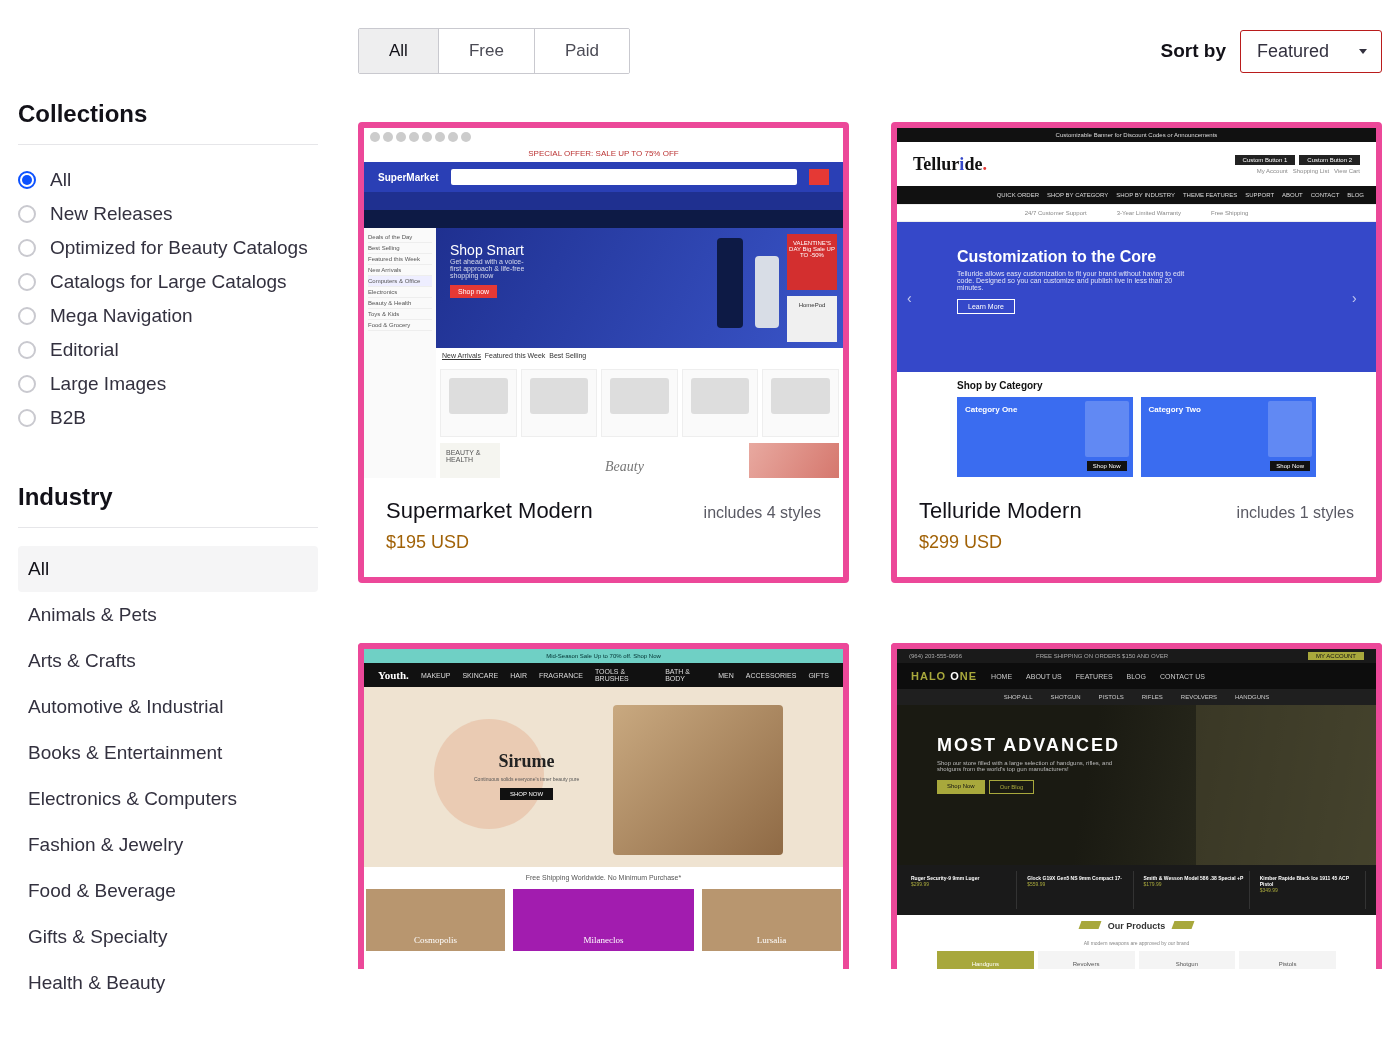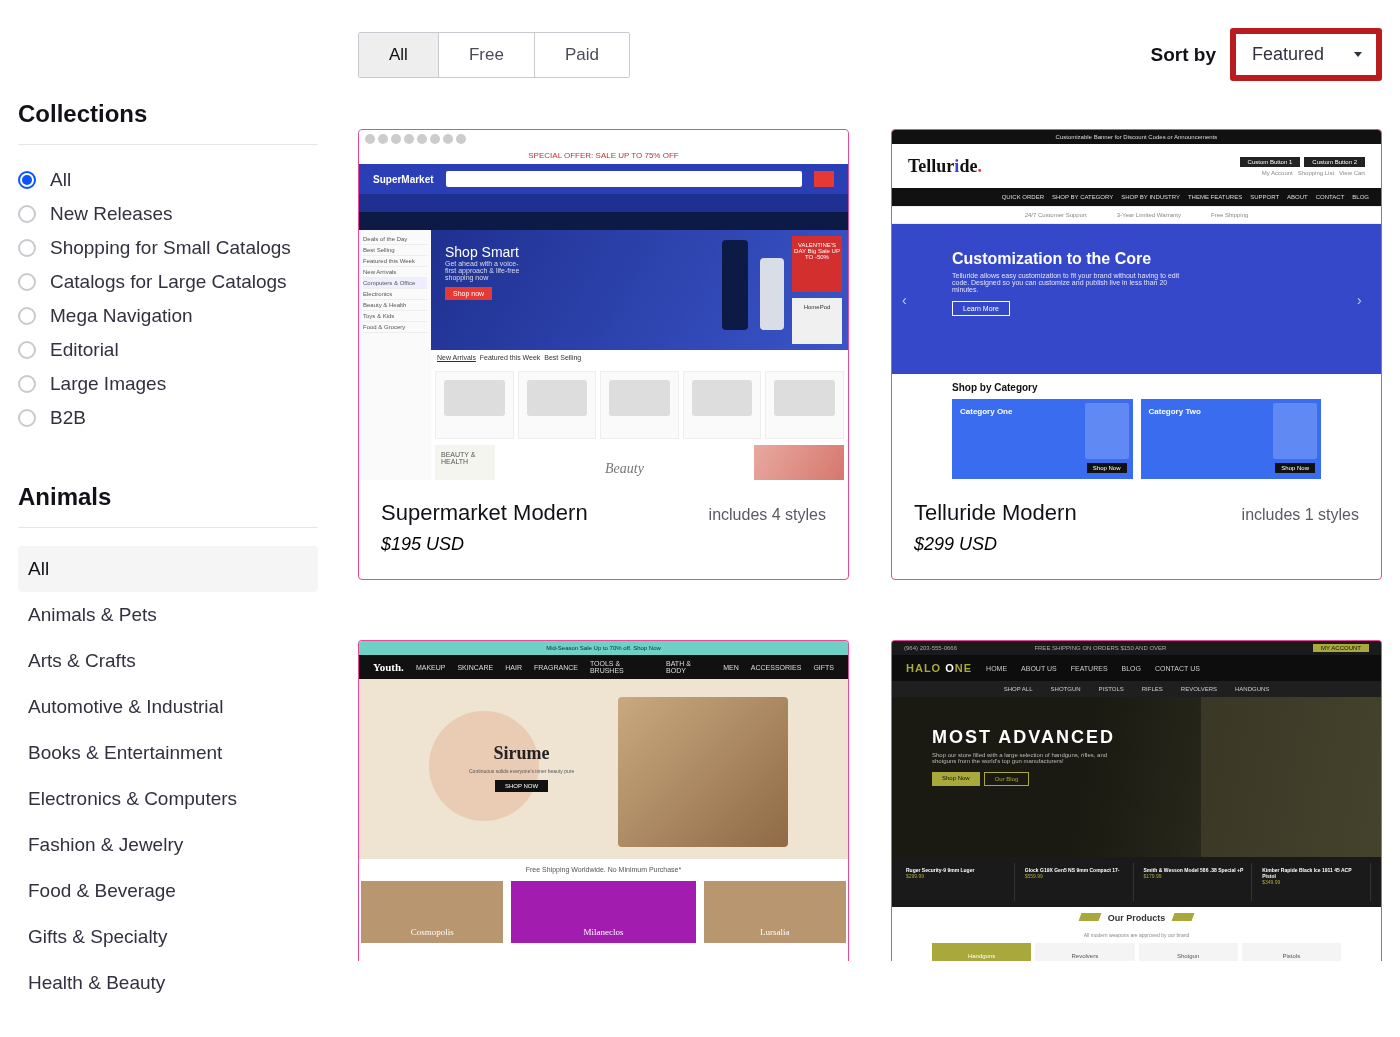--- a/index.html
+++ b/index.html
@@ -80,58 +80,58 @@
     cursor: pointer;
     font-weight: 500;
   }
   .seg-btn:last-child { border-right: none; }
   .seg-btn.active { background: #eeeeef; color: #121118; }
 
   .sort-wrap { display: flex; align-items: center; gap: 14px; }
   .sort-label { font-size: 19px; font-weight: 600; color: #121118; }
   .sort-select {
     display: flex; align-items: center; gap: 30px;
-    border: 6px solid #b91c1c; border-radius: 3px;
+    border: 1px solid #b91c1c; border-radius: 3px;
     padding: 10px 14px 10px 16px;
     font-size: 18px; color: #33313f;
     cursor: pointer;
   }
   .caret {
     width: 0; height: 0;
     border-left: 4px solid transparent;
     border-right: 4px solid transparent;
     border-top: 5px solid #33313f;
   }
 
   .grid {
     display: grid;
     grid-template-columns: 1fr 1fr;
     gap: 60px 42px;
   }
   .card {
-    border: 1px solid #ec4899; border-radius: 4px;
+    border: 6px solid #ec4899; border-radius: 4px;
     overflow: hidden;
     background: #fff;
     cursor: pointer;
   }
   .thumb {
     height: 350px;
     position: relative;
     overflow: hidden;
     display: flex; align-items: center; justify-content: center;
     font-size: 11px;
   }
   .thumb.partial { height: 320px; }
   .card-meta {
     padding: 20px 22px 24px;
   }
   .card-row1 { display: flex; justify-content: space-between; align-items: baseline; margin-bottom: 8px; }
   .card-title { font-size: 22px; font-weight: 400; color: #121118; }
   .card-styles { font-size: 16px; color: #5a5a64; }
-  .card-price { font-size: 18px; color: #000000; font-style: italic; }
+  .card-price { font-size: 18px; color: #a16207; }
 
   
   .t-super { background: #2a3fb5; display:block; }
   .t-super .top { height: 18px; background: #fff; display:flex; gap:3px; padding:3px 6px; align-items:center; }
   .t-super .top span { width:10px; height:10px; border-radius:50%; background:#ccc; }
   .t-super .promo { height:16px; background:#fff; font-size:8px; text-align:center; color:#b33; line-height:16px;}
   .t-super .nav { height:30px; background:#2a3fb5; color:#fff; font-size:10px; padding:4px 14px; display:flex; align-items:center; gap:12px;}
   .t-super .nav .brand{font-weight:600;}
   .t-super .nav .search{flex:1;height:16px;background:#fff;border-radius:2px;}
   .t-super .nav .sbtn{width:20px;height:16px;background:#e53935;}
@@ -230,21 +230,21 @@
       <li class="radio-item selected">
           <span class="radio-circle"></span>
           <span>All</span>
         </li>
       <li class="radio-item">
           <span class="radio-circle"></span>
           <span>New Releases</span>
         </li>
       <li class="radio-item">
           <span class="radio-circle"></span>
-          <span>Shopping for Small Catalogs</span>
+          <span>Optimized for Beauty Catalogs</span>
         </li>
       <li class="radio-item">
           <span class="radio-circle"></span>
           <span>Catalogs for Large Catalogs</span>
         </li>
       <li class="radio-item">
           <span class="radio-circle"></span>
           <span>Mega Navigation</span>
         </li>
       <li class="radio-item">
@@ -254,21 +254,21 @@
       <li class="radio-item">
           <span class="radio-circle"></span>
           <span>Large Images</span>
         </li>
       <li class="radio-item">
           <span class="radio-circle"></span>
           <span>B2B</span>
         </li>
     </ul>
 
-    <h2 class="section-title">Animals</h2>
+    <h2 class="section-title">Industry</h2>
     <hr class="divider">
     <ul class="industry-list">
       <li class="industry-item selected">All</li>
       <li class="industry-item">Animals &amp; Pets</li>
       <li class="industry-item">Arts &amp; Crafts</li>
       <li class="industry-item">Automotive &amp; Industrial</li>
       <li class="industry-item">Books &amp; Entertainment</li>
       <li class="industry-item">Electronics &amp; Computers</li>
       <li class="industry-item">Fashion &amp; Jewelry</li>
       <li class="industry-item">Food &amp; Beverage</li>

